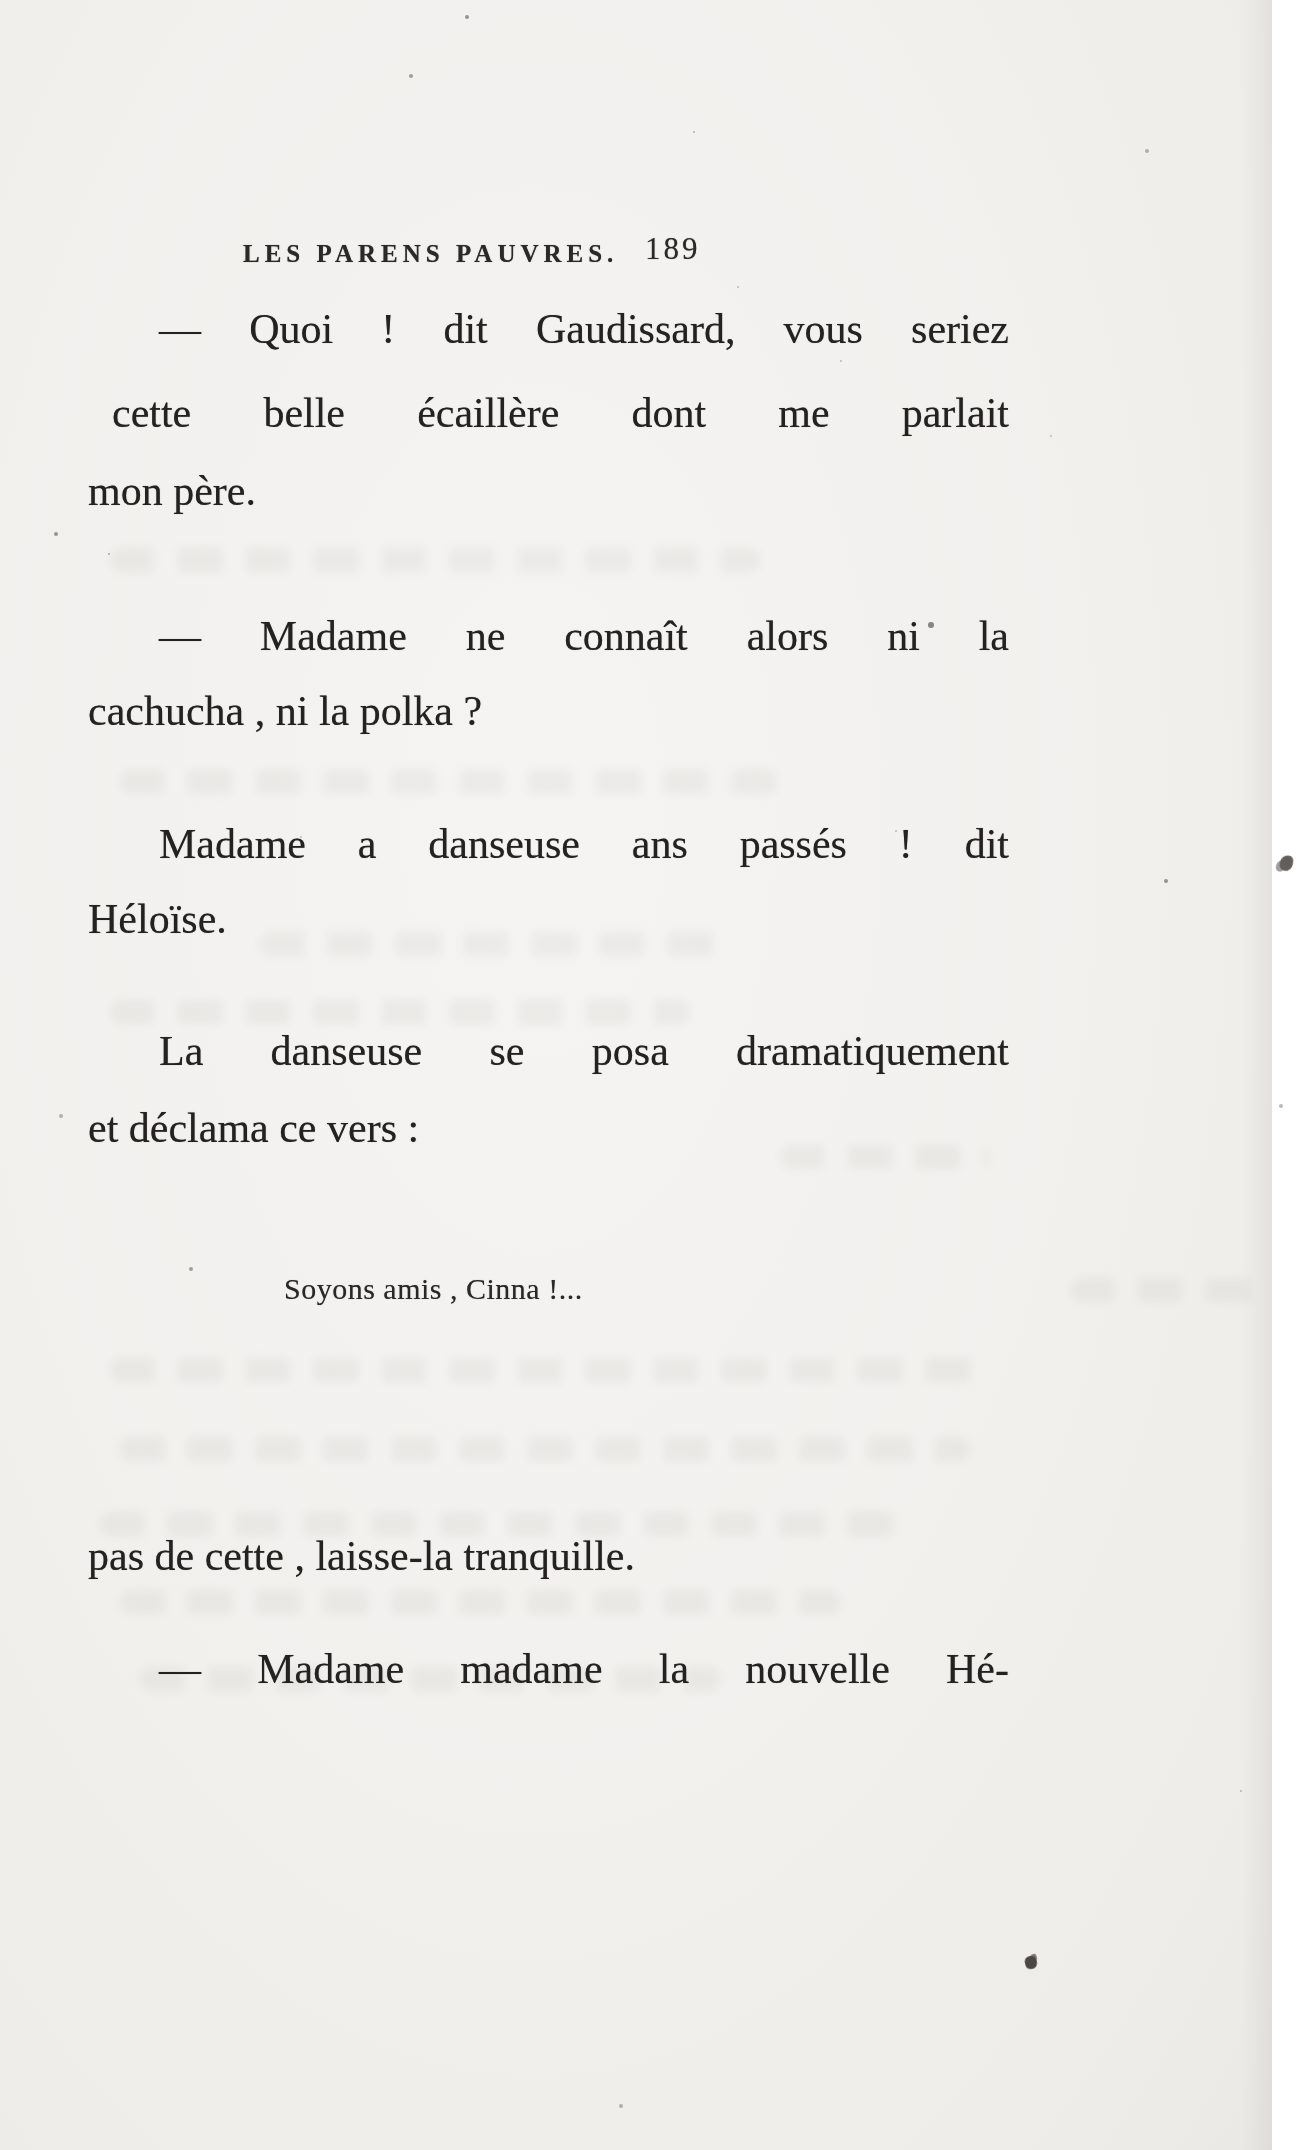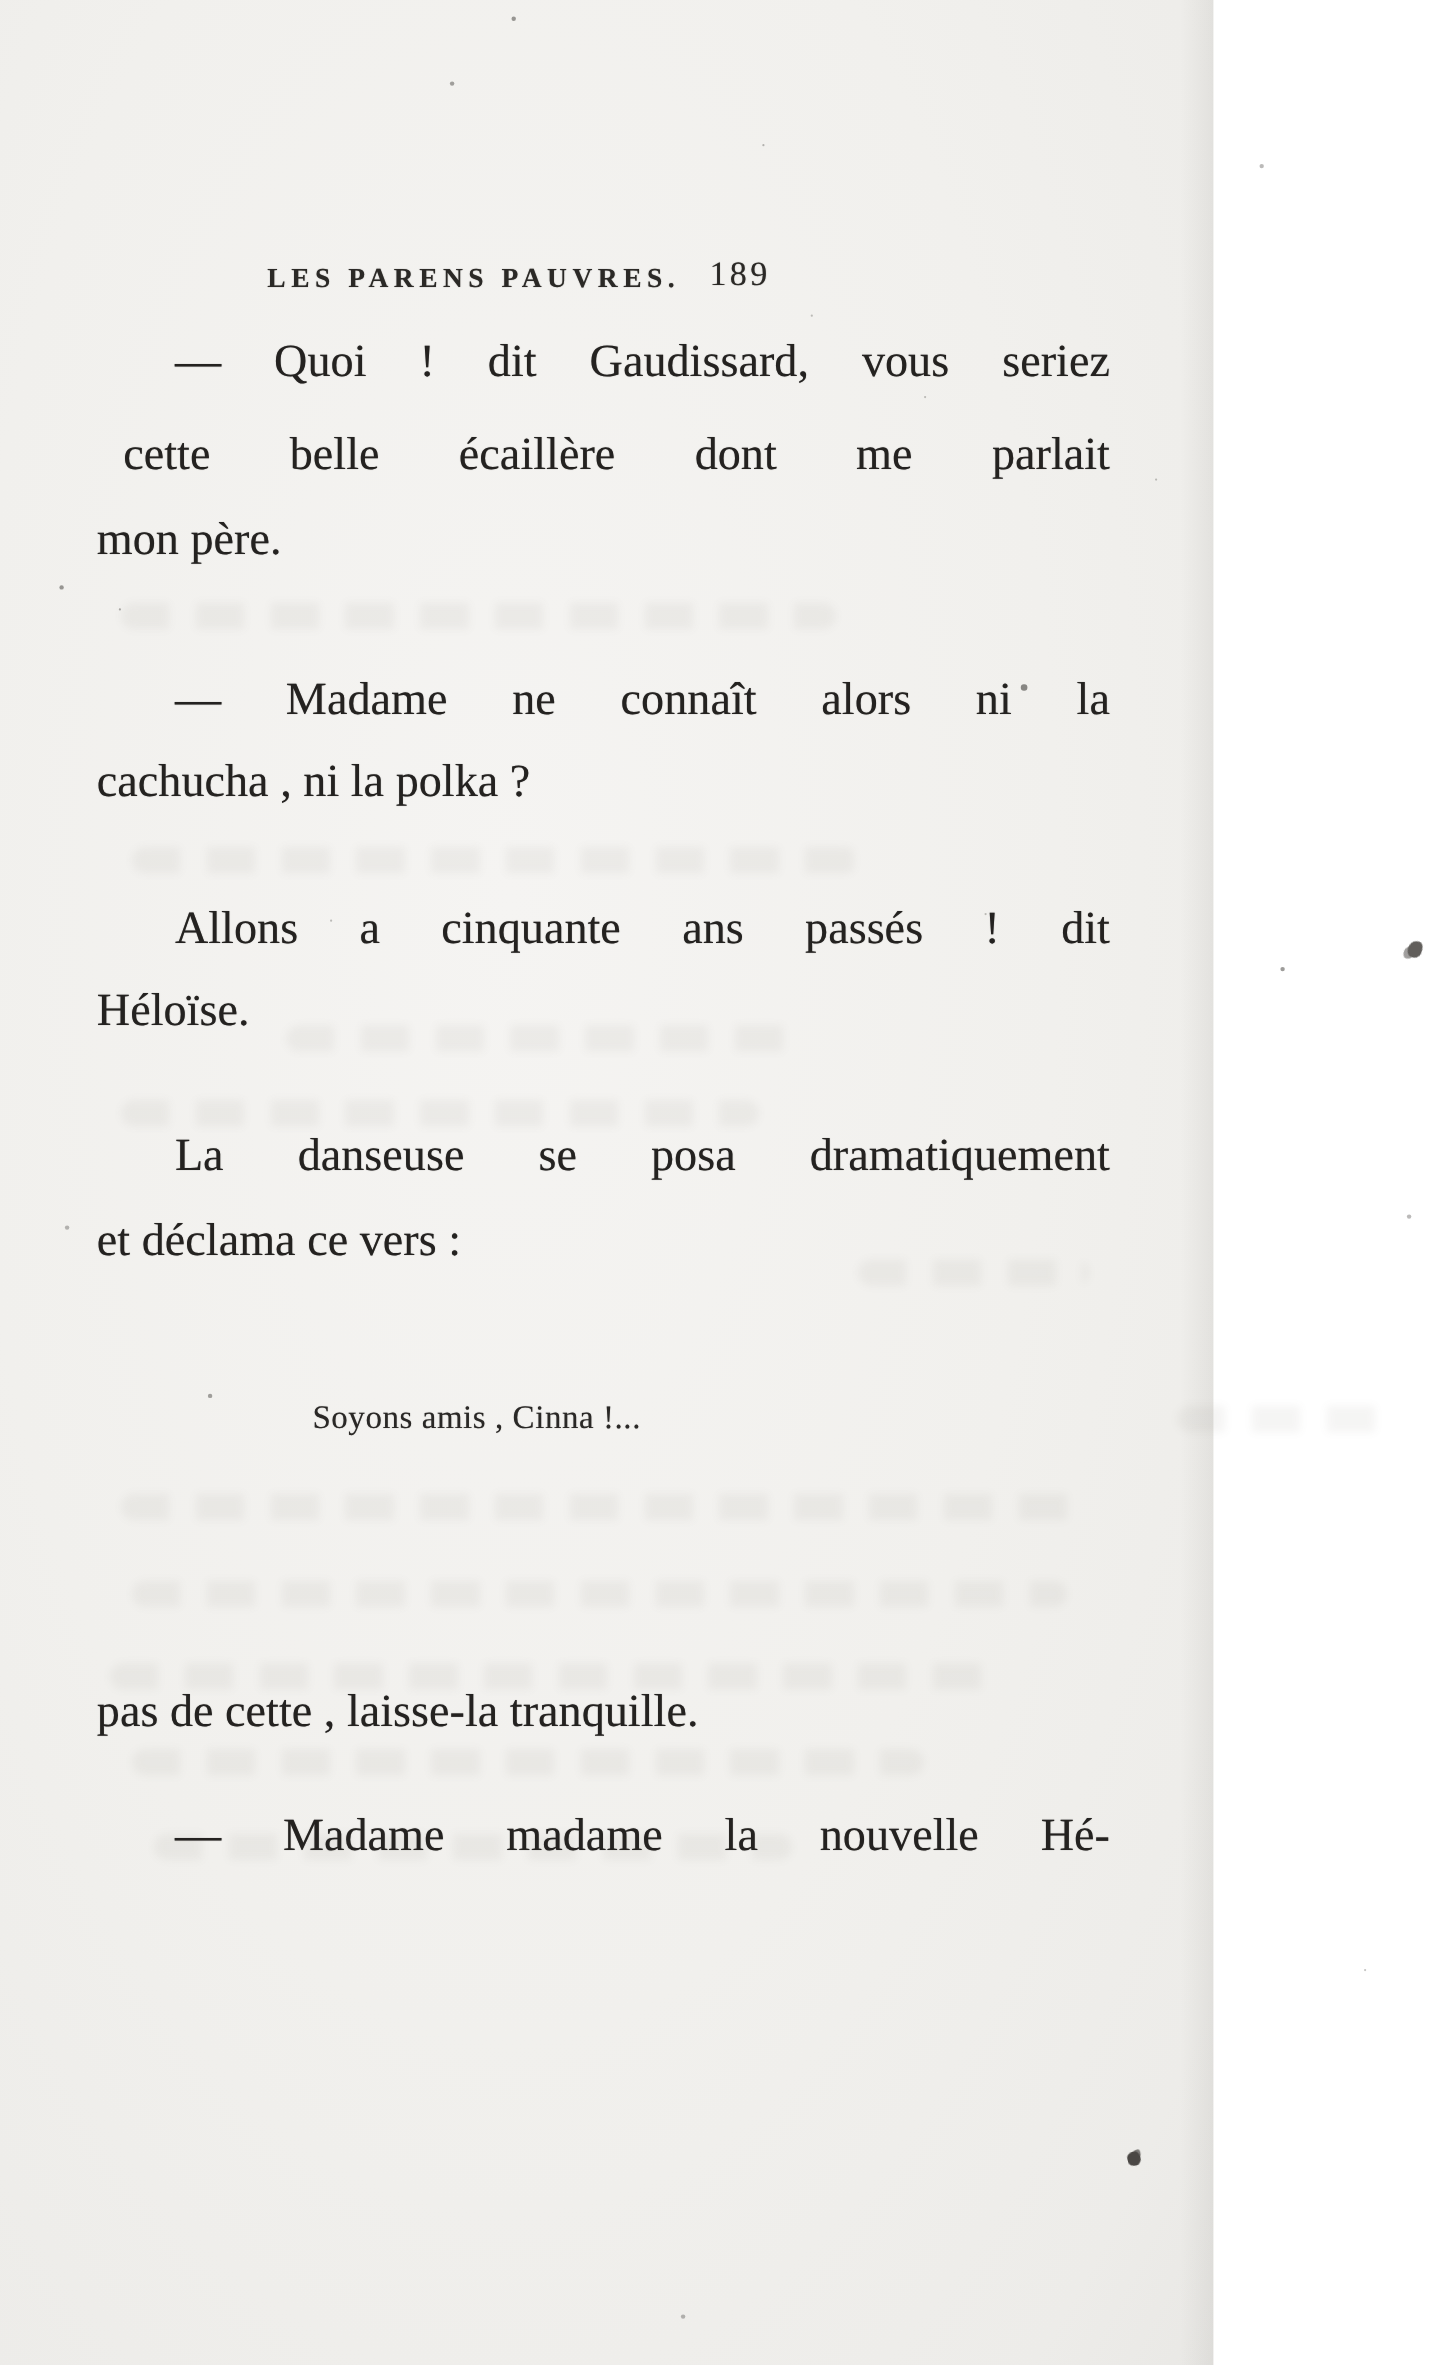--- a/index.html
+++ b/index.html
@@ -3,21 +3,21 @@
 <meta charset="utf-8">
 <style>
   html, body { margin: 0; padding: 0; }
   body {
     width: 1300px; height: 2150px;
     overflow: hidden;
     font-family: "Liberation Serif", serif;
   }
   .page {
     position: relative;
-    width: 1103px; height: 2150px;
+    width: 1272px; height: 2150px;
     background:
       radial-gradient(ellipse at 42% 38%, #f5f4f2 0%, #f1f0ed 55%, #edecE9 88%, #e9e8e5 100%);
     background-color: #f1f0ed;
   }
   
   .running-title {
     position: absolute; left: 243px; top: 240px;
     font-size: 25px; font-weight: 700;
     letter-spacing: 5px;
     color: #2b2926;
@@ -129,21 +129,21 @@
   <div class="running-title">LES PARENS PAUVRES.</div>
   <div class="page-number">189</div>
 
   <div class="line just indent" style="top:308px;">— Quoi ! dit Gaudissard, vous seriez</div>
   <div class="line just" style="top:392px;">cette belle écaillère dont me parlait</div>
   <div class="line" style="top:470px;">mon père.</div>
 
   <div class="line just indent" style="top:615px;">— Madame ne connaît alors ni la</div>
   <div class="line" style="top:690px;">cachucha , ni la polka ?</div>
 
-  <div class="line just indent" style="top:823px;">Allons a cinquante ans passés ! dit</div>
+  <div class="line just indent" style="top:823px;">Madame a danseuse ans passés ! dit</div>
   <div class="line" style="top:898px;">Héloïse.</div>
 
   <div class="line" style="top:1107px;">et déclama ce vers :</div>
   <div class="line just indent" style="top:1030px;">La danseuse se posa dramatiquement</div>
 
   <div class="verse">Soyons amis , Cinna !...</div>
 
   <div class="line" style="top:1535px;">pas de cette , laisse-la tranquille.</div>
 
   <div class="line just indent" style="top:1648px;">— Madame madame la nouvelle Hé-</div>

